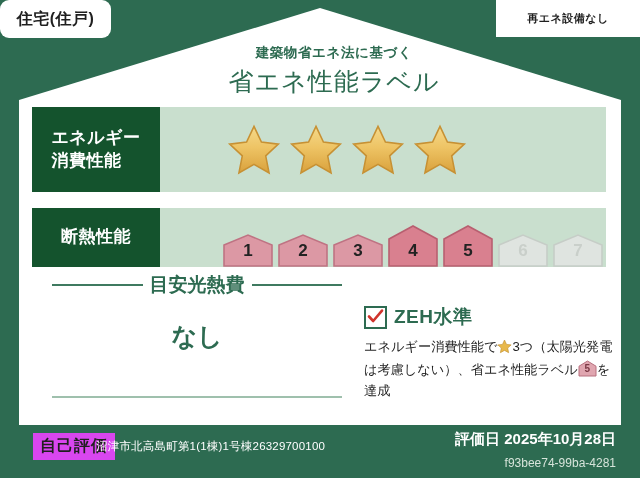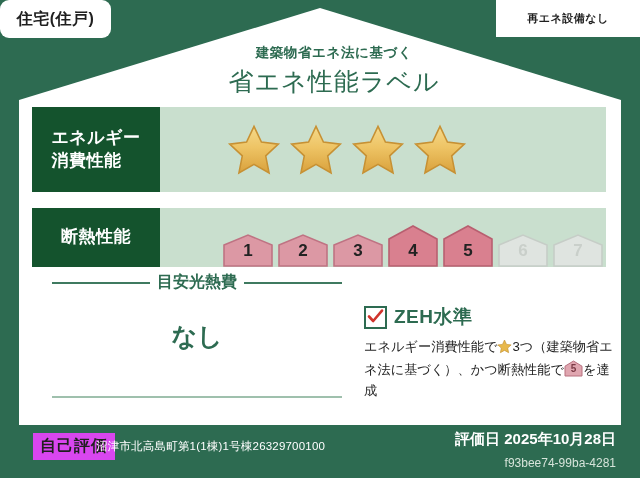--- a/index.html
+++ b/index.html
@@ -56,21 +56,21 @@
     font-size:17px;font-weight:700;color:#222;
   }
   .grade.off span{color:#c9cfca;}
 
   
   #cost-head{
     position:absolute;left:33px;top:264px;width:290px;
     display:flex;align-items:center;gap:7px;color:#2d6b51;
   }
   #cost-head .ln{flex:1;height:2px;background:#3f7a60;}
-  #cost-head .txt{font-size:16px;font-weight:700;white-space:nowrap;text-align:center;}
+  #cost-head .txt{font-size:19px;font-weight:700;white-space:nowrap;text-align:center;}
   #cost-value{
     position:absolute;left:33px;top:312px;width:290px;text-align:center;
     font-size:25px;font-weight:700;color:#2d6b51;
   }
   #cost-rule{position:absolute;left:33px;top:388px;width:290px;height:2px;background:#9fc0ad;}
 
   
   #zeh{position:absolute;left:345px;top:296px;width:255px;color:#1f1f1f;}
   #zeh-head{display:flex;align-items:center;gap:7px;}
   .chk{width:19px;height:19px;border:2px solid #2d6b51;background:#fff;position:relative;flex:none;}
@@ -226,21 +226,21 @@
           <path d="M2 8.5 L6.2 13 L15 2.6" fill="none" stroke="#d0342c" stroke-width="2.6" stroke-linecap="round" stroke-linejoin="round"></path>
         </svg>
       </span>
       <span id="zeh-title">ZEH水準</span>
     </div>
     <div id="zeh-desc">
       <span>エネルギー消費性能で</span><span class="inline-star">
         <svg width="15" height="15" viewBox="0 0 24 24">
             <path d="M12 1.6 L15.2 8.6 L22.6 9.4 L17.1 14.5 L18.6 21.9 L12 18.2 L5.4 21.9 L6.9 14.5 L1.4 9.4 L8.8 8.6 Z" fill="#e8b84b" stroke="#c08f2e" stroke-width="1"></path>
           </svg>
-      </span><span>3つ（建築物省エネ法に基づく）、かつ断熱性能で</span><span class="inline-grade">
+      </span><span>3つ（太陽光発電は考慮しない）、省エネ性能ラベル</span><span class="inline-grade">
         <svg width="19" height="17" viewBox="0 0 19 17">
             <path d="M1 6.2 L9.5 1 L18 6.2 L18 16 L1 16 Z" fill="#e0a6b0" stroke="#b8707f" stroke-width="1"></path>
           </svg>
         <span>5</span>
       </span><span>を達成</span>
     </div>
   </div>
 
 </div>
 

